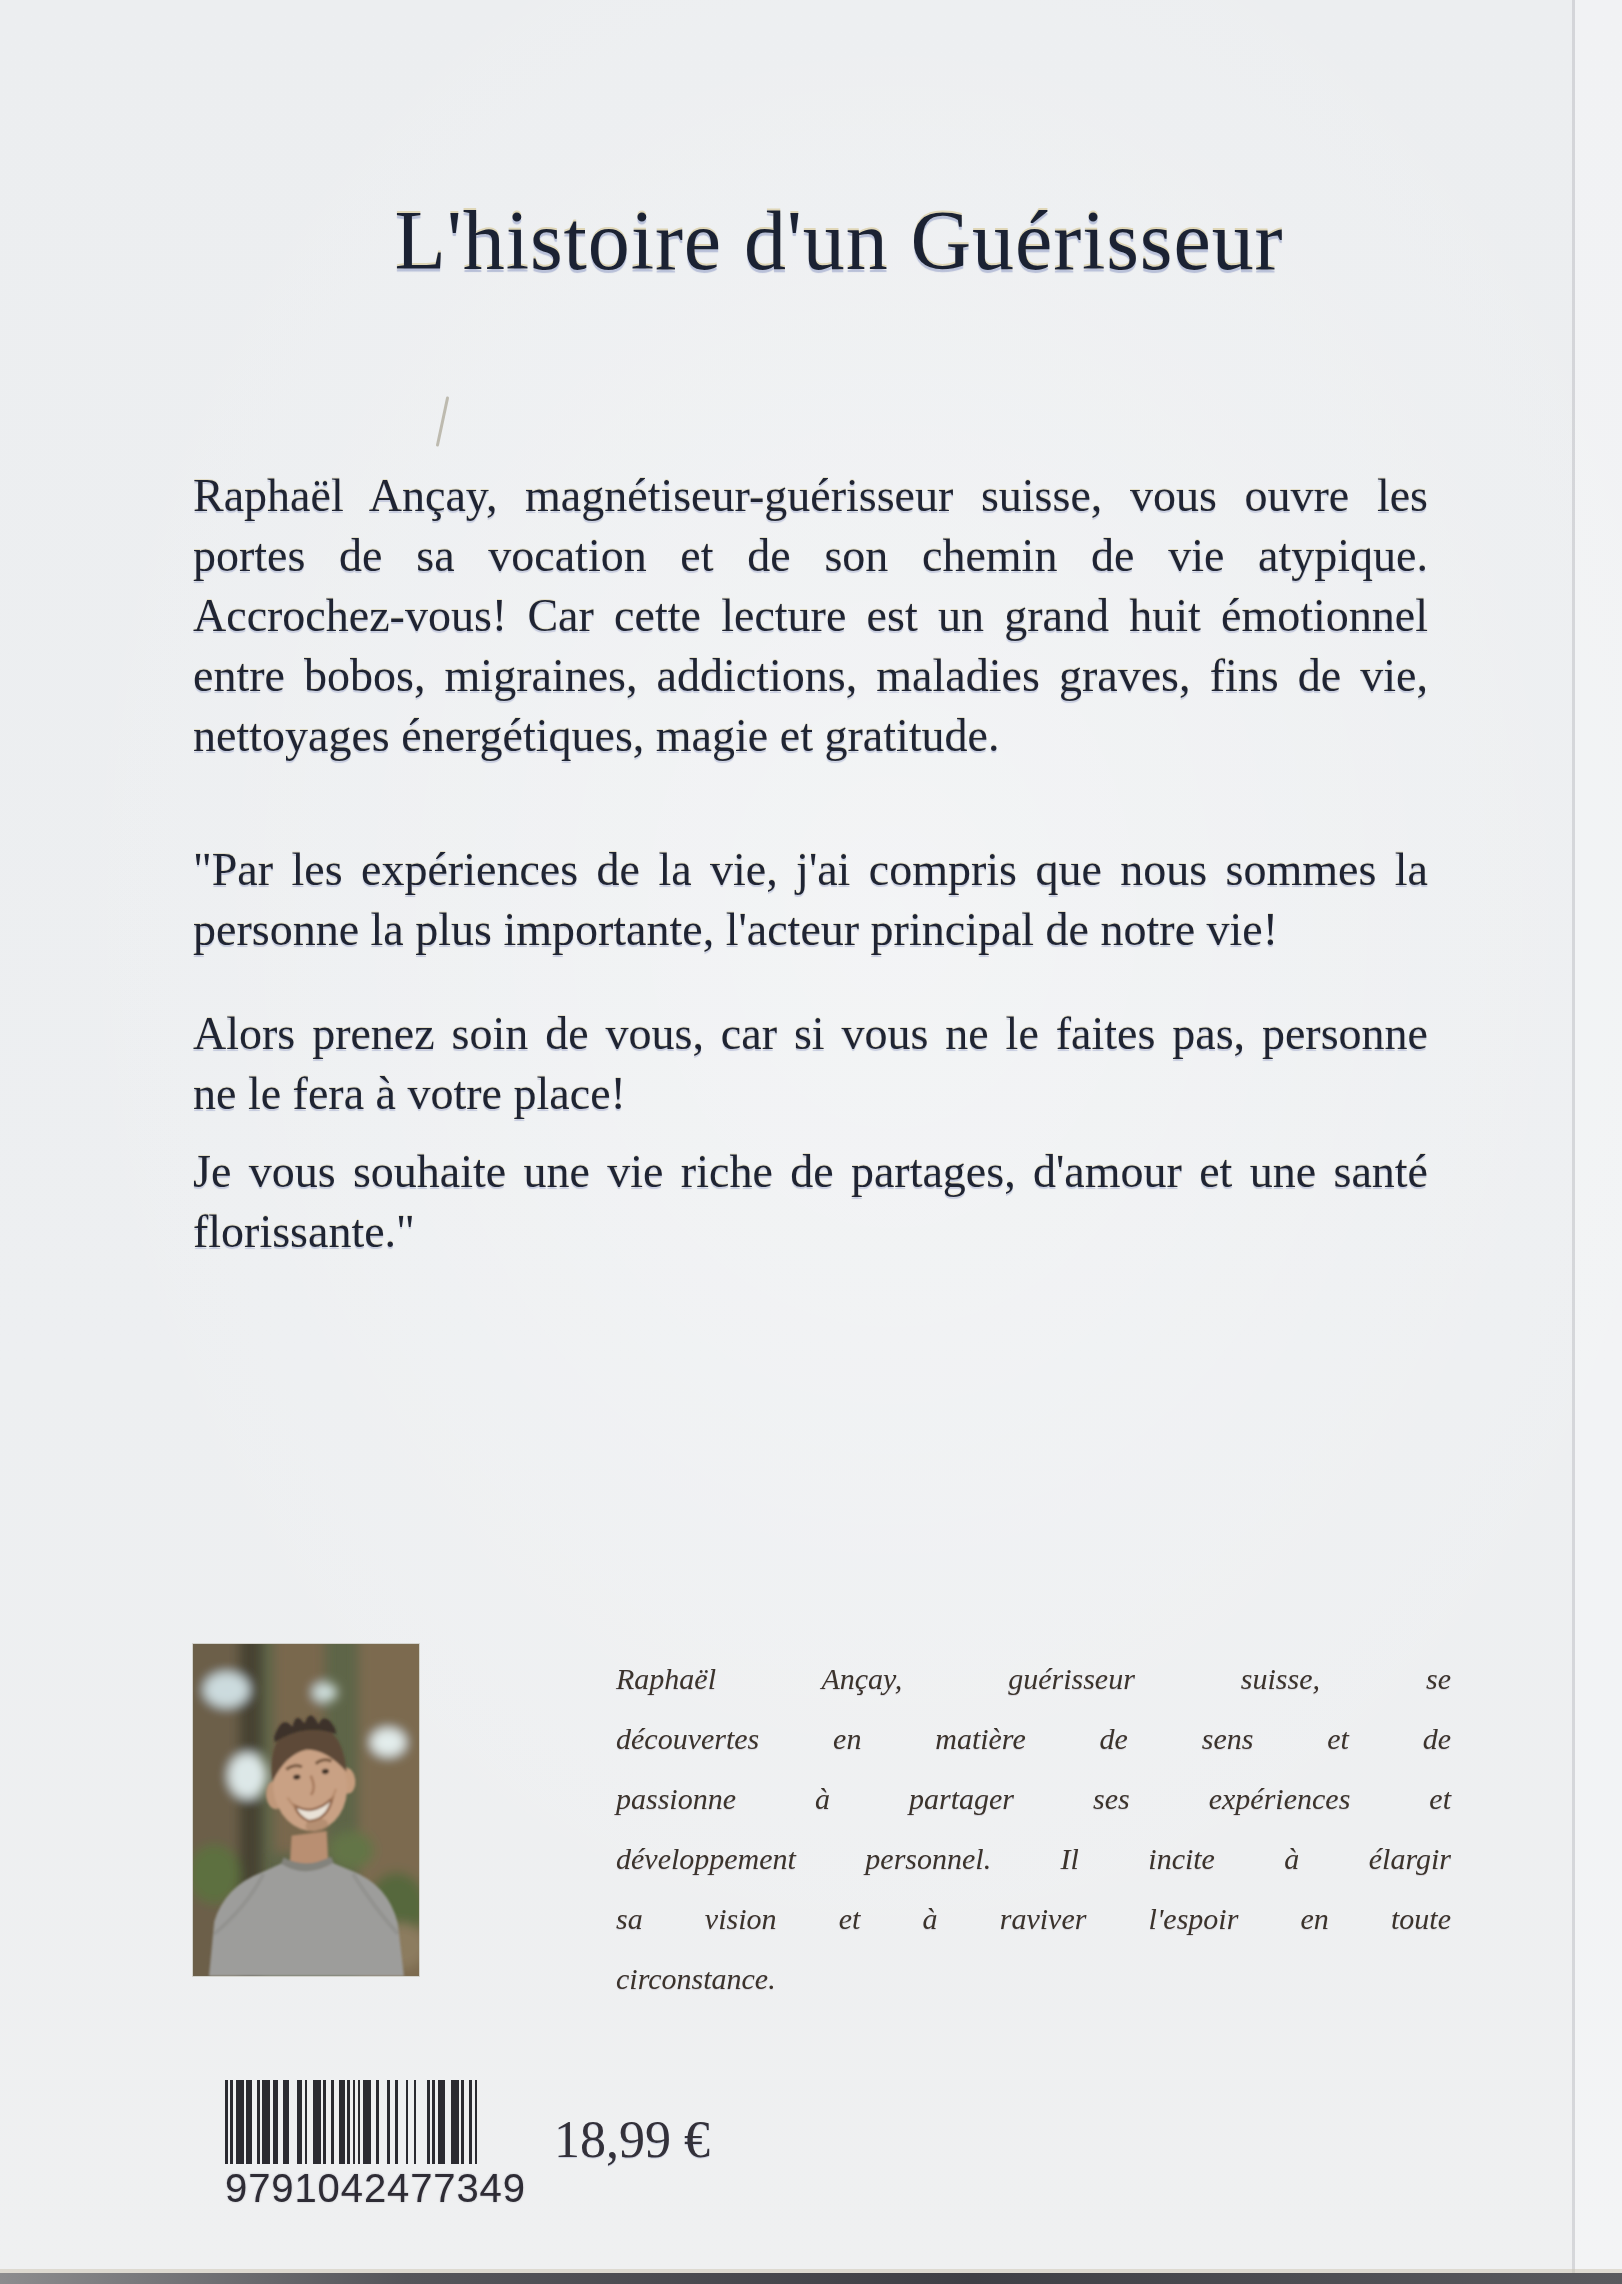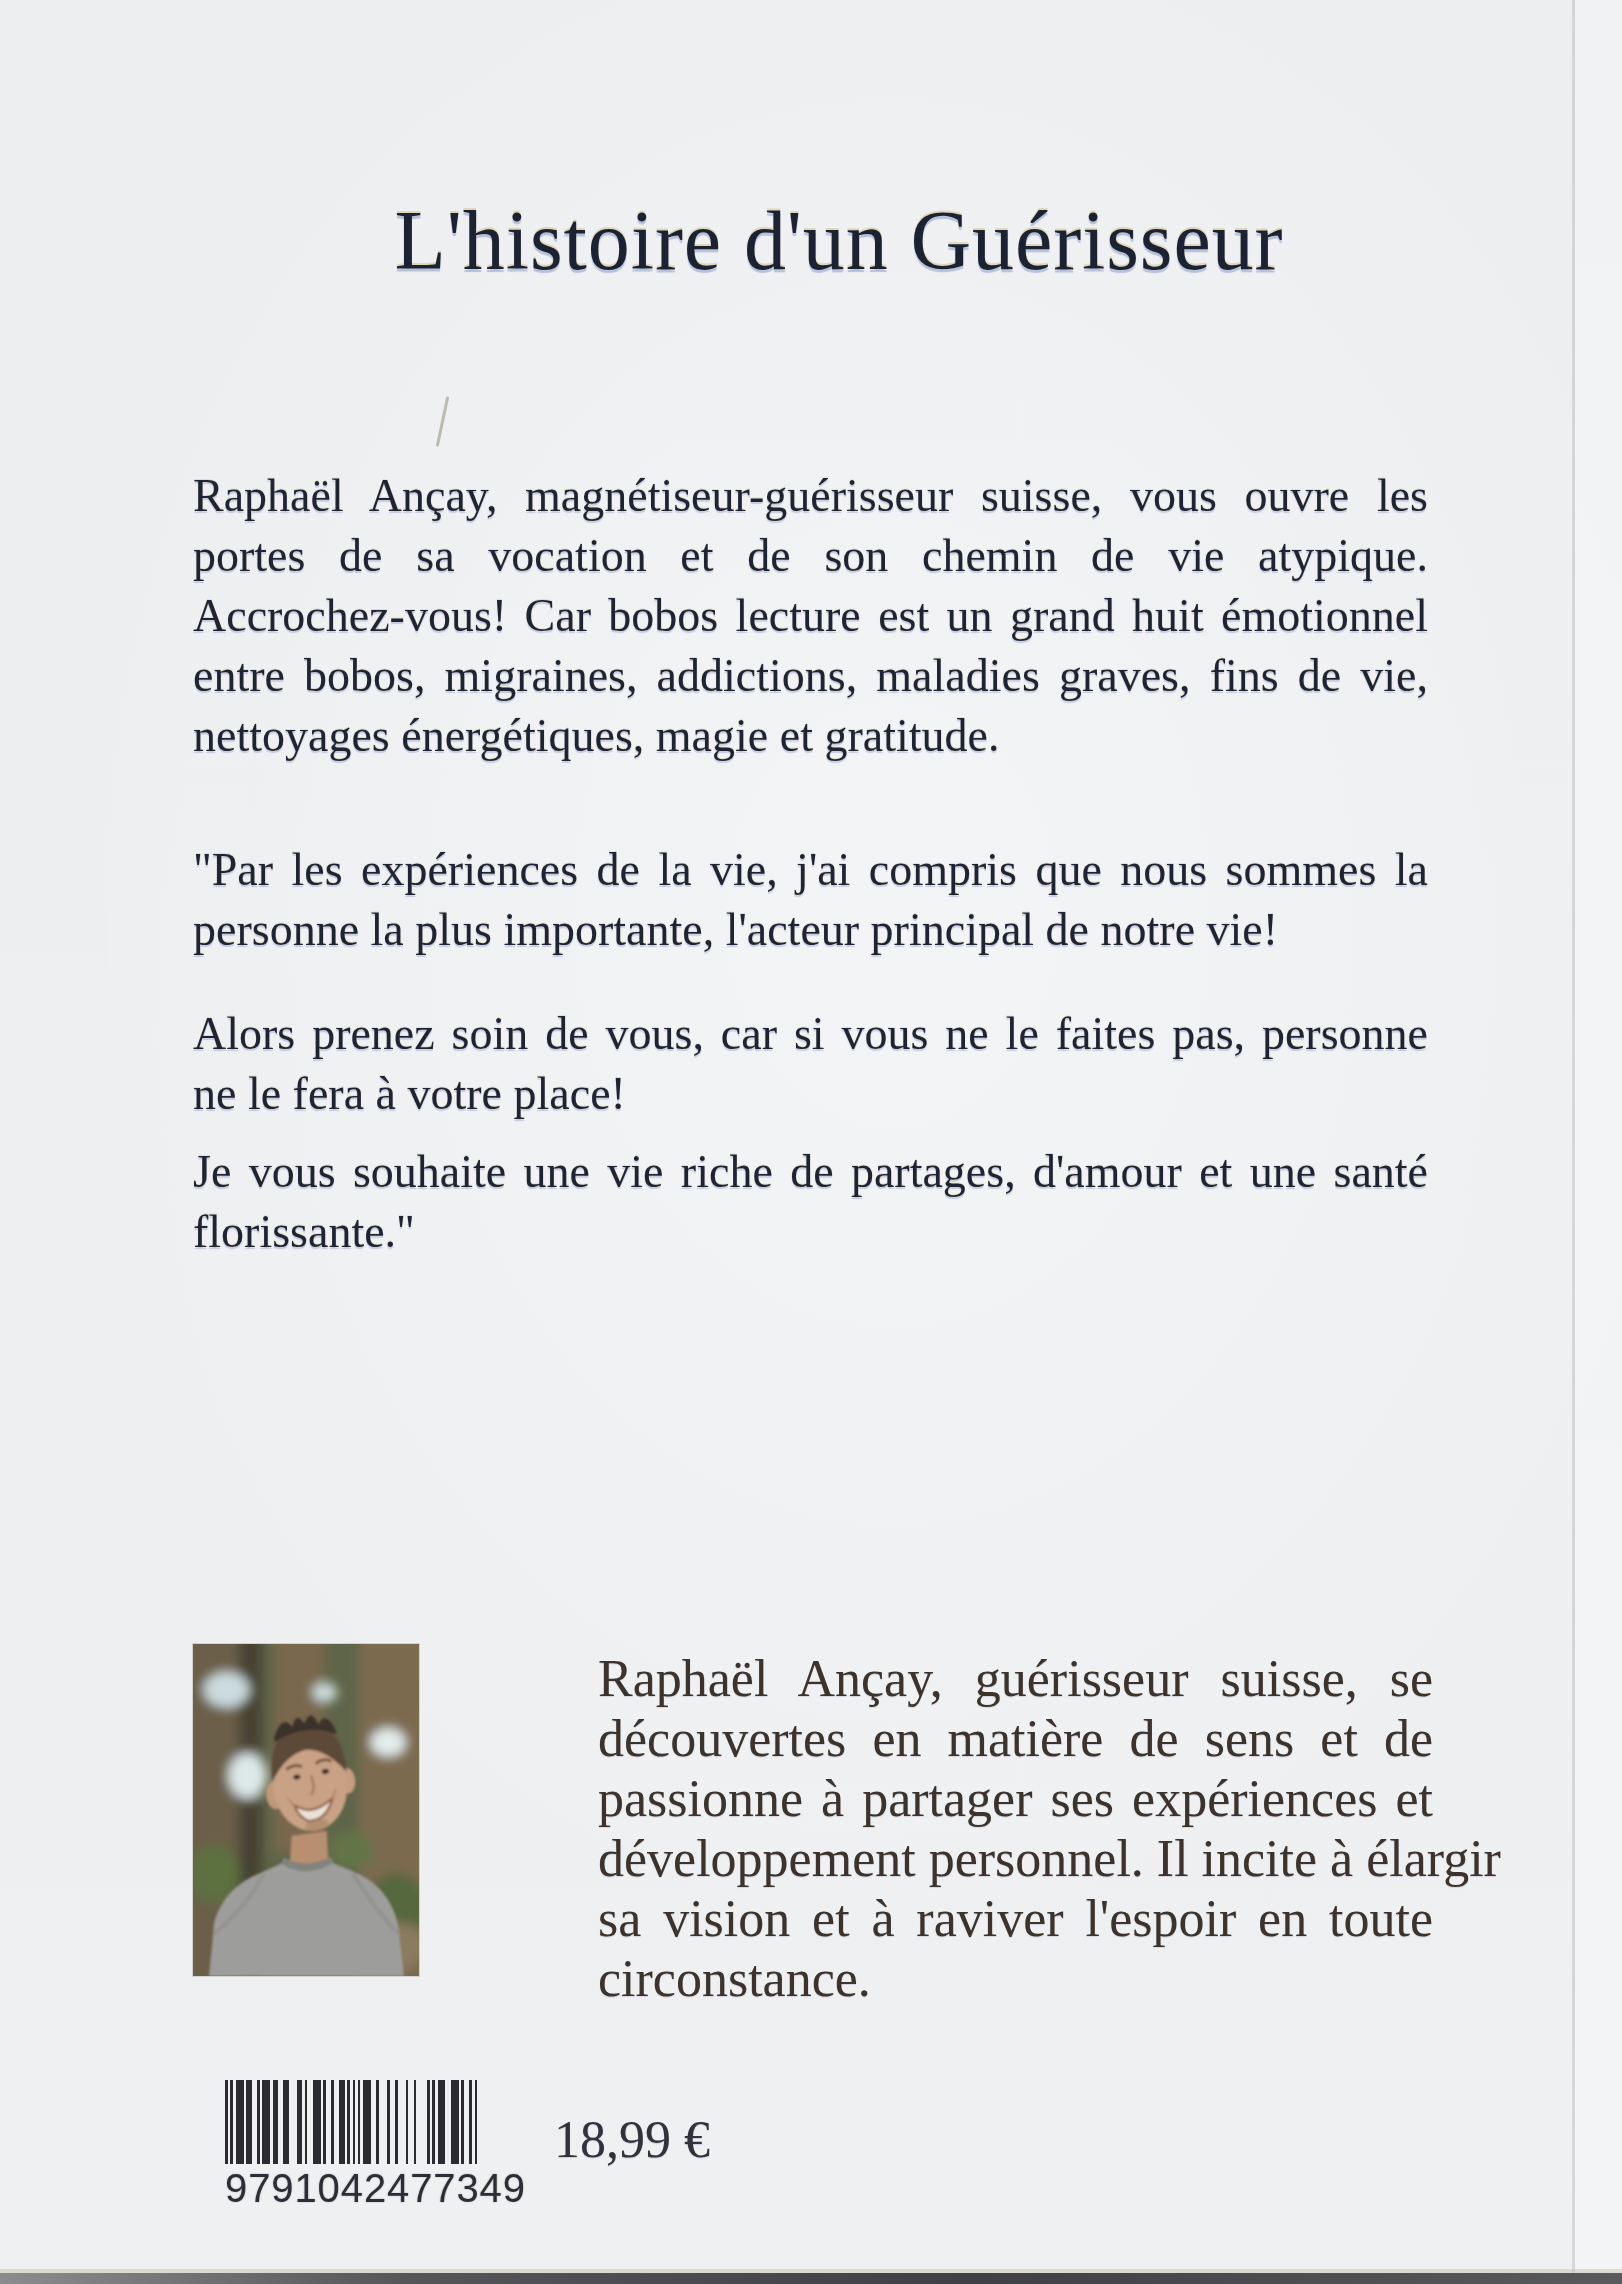--- a/index.html
+++ b/index.html
@@ -34,22 +34,22 @@
   .textblock .line.last{text-align-last:left;}
   .synopsis{top:466px;}
   .q1{top:840px;}
   .q2{top:1004px;}
   .q3{top:1142px;}
   .photo{
     position:absolute;left:193px;top:1644px;width:226px;height:332px;margin:0;
     box-shadow:0 0 0 0.9px rgba(120,110,80,0.25);
   }
   .bio{
-    position:absolute;left:598px;top:1649px;width:835px;
-    font-size:52px;line-height:60px;
+    position:absolute;left:616px;top:1649px;width:835px;
+    font-size:30px;line-height:60px;font-style:italic;
     color:#3b332c;
     text-shadow:0 0.9px 0.9px rgba(90,70,120,0.18);
   }
   .bio .line{text-align:justify;text-align-last:justify;white-space:nowrap;}
   .bio .line.last{text-align-last:left;}
   .barcode{position:absolute;left:225px;top:2080px;width:253px;}
   .bars{display:flex;width:253px;height:84px;}
   .bars .m{flex:1 1 auto;}
   .bars .m.on{background:#2b2b31;}
   .bcdigits{
@@ -95,21 +95,21 @@
 
 <div class="cover">
 
   <h1 class="title">L'histoire d'un Guérisseur</h1>
 
   <div class="scratch"></div>
 
   <section class="textblock synopsis">
       <div class="line">Raphaël Ançay, magnétiseur-guérisseur suisse, vous ouvre les</div>
       <div class="line">portes de sa vocation et de son chemin de vie atypique.</div>
-      <div class="line">Accrochez-vous! Car bobos lecture est un grand huit émotionnel</div>
+      <div class="line">Accrochez-vous! Car cette lecture est un grand huit émotionnel</div>
       <div class="line">entre bobos, migraines, addictions, maladies graves, fins de vie,</div>
       <div class="line last">nettoyages énergétiques, magie et gratitude.</div>
     </section>
 
   <section class="textblock q1">
       <div class="line">"Par les expériences de la vie, j'ai compris que nous sommes la</div>
       <div class="line last">personne la plus importante, l'acteur principal de notre vie!</div>
     </section>
   <section class="textblock q2">
       <div class="line">Alors prenez soin de vous, car si vous ne le faites pas, personne</div>

